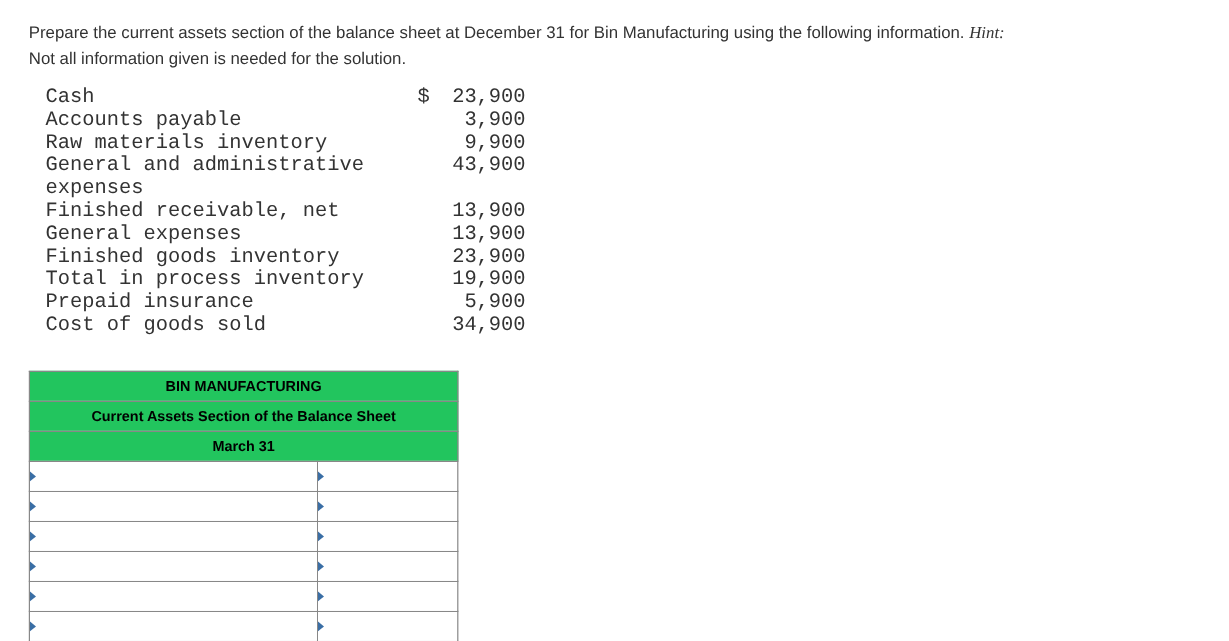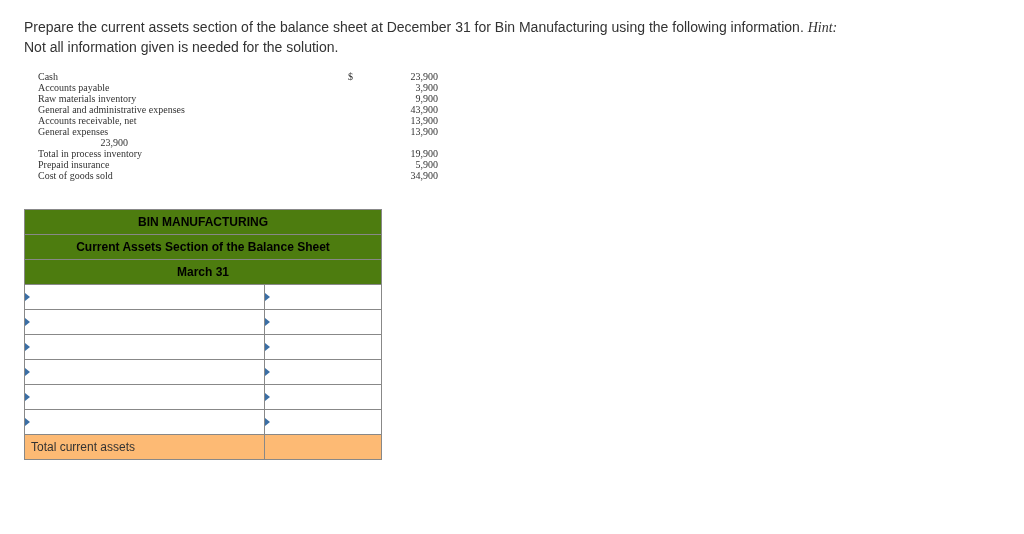--- a/index.html
+++ b/index.html
@@ -10,42 +10,42 @@
     padding: 18px 24px;
     background: #fff;
   }
   .prompt {
     font-size: 14px;
     margin-bottom: 14px;
     line-height: 1.35;
   }
   .prompt .hint { font-style: italic; font-family: Liberation Serif, serif; }
   .given {
-    font-family: Liberation Serif, serif;
-    font-size: 10px;
+    font-family: Liberation Mono, monospace;
+    font-size: 17px;
     margin-left: 14px;
     margin-bottom: 28px;
   }
   .given-row { display: flex; }
   .given-label { width: 310px; }
   .given-val { width: 78px; text-align: right; }
   .given-dollar { width: 12px; text-align: left; }
 
   .sheet {
     border-collapse: collapse;
     width: 358px;
   }
   .sheet td, .sheet th {
     border: 1px solid #888;
     padding: 3px 6px;
     font-size: 12px;
     height: 18px;
   }
   .hdr {
-    background: #4d7c0f;
+    background: #22c55e;
     text-align: center;
     font-weight: bold;
     color: #000;
   }
   .input-cell {
     background: #fff;
     position: relative;
   }
   .tri {
     position: absolute;
@@ -84,30 +84,31 @@
       <div class="given-label">Raw materials inventory</div>
       <div class="given-dollar"></div>
       <div class="given-val">9,900</div>
     </div>
     <div class="given-row">
       <div class="given-label">General and administrative expenses</div>
       <div class="given-dollar"></div>
       <div class="given-val">43,900</div>
     </div>
     <div class="given-row">
-      <div class="given-label">Accounts receivable, net</div>
+      <div class="given-label">Finished receivable, net</div>
       <div class="given-dollar"></div>
       <div class="given-val">13,900</div>
     </div>
     <div class="given-row">
       <div class="given-label">General expenses</div>
       <div class="given-dollar"></div>
       <div class="given-val">13,900</div>
     </div>
     <div class="given-row">
+      <div class="given-label">Finished goods inventory</div>
       <div class="given-dollar"></div>
       <div class="given-val">23,900</div>
     </div>
     <div class="given-row">
       <div class="given-label">Total in process inventory</div>
       <div class="given-dollar"></div>
       <div class="given-val">19,900</div>
     </div>
     <div class="given-row">
       <div class="given-label">Prepaid insurance</div>

